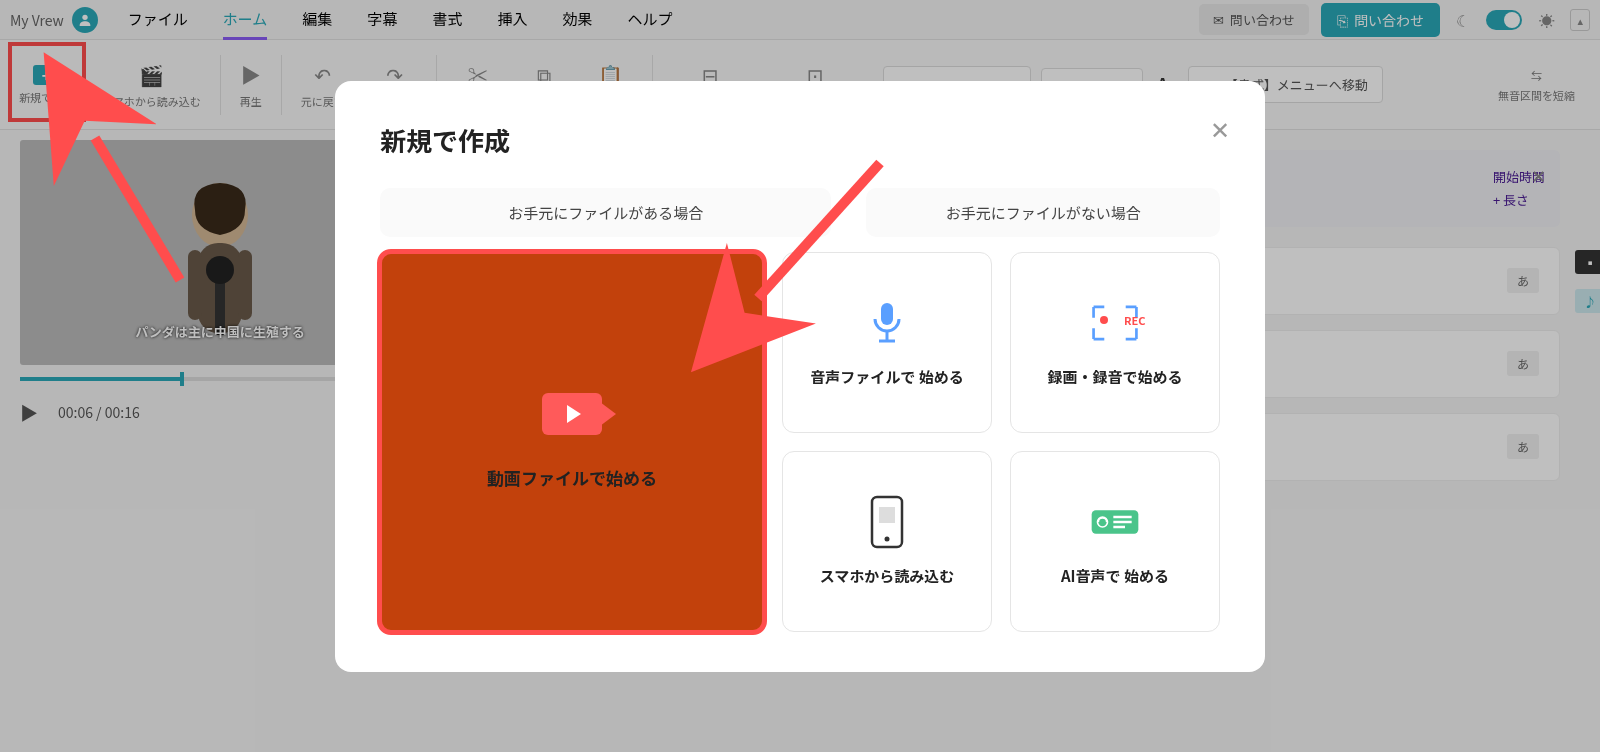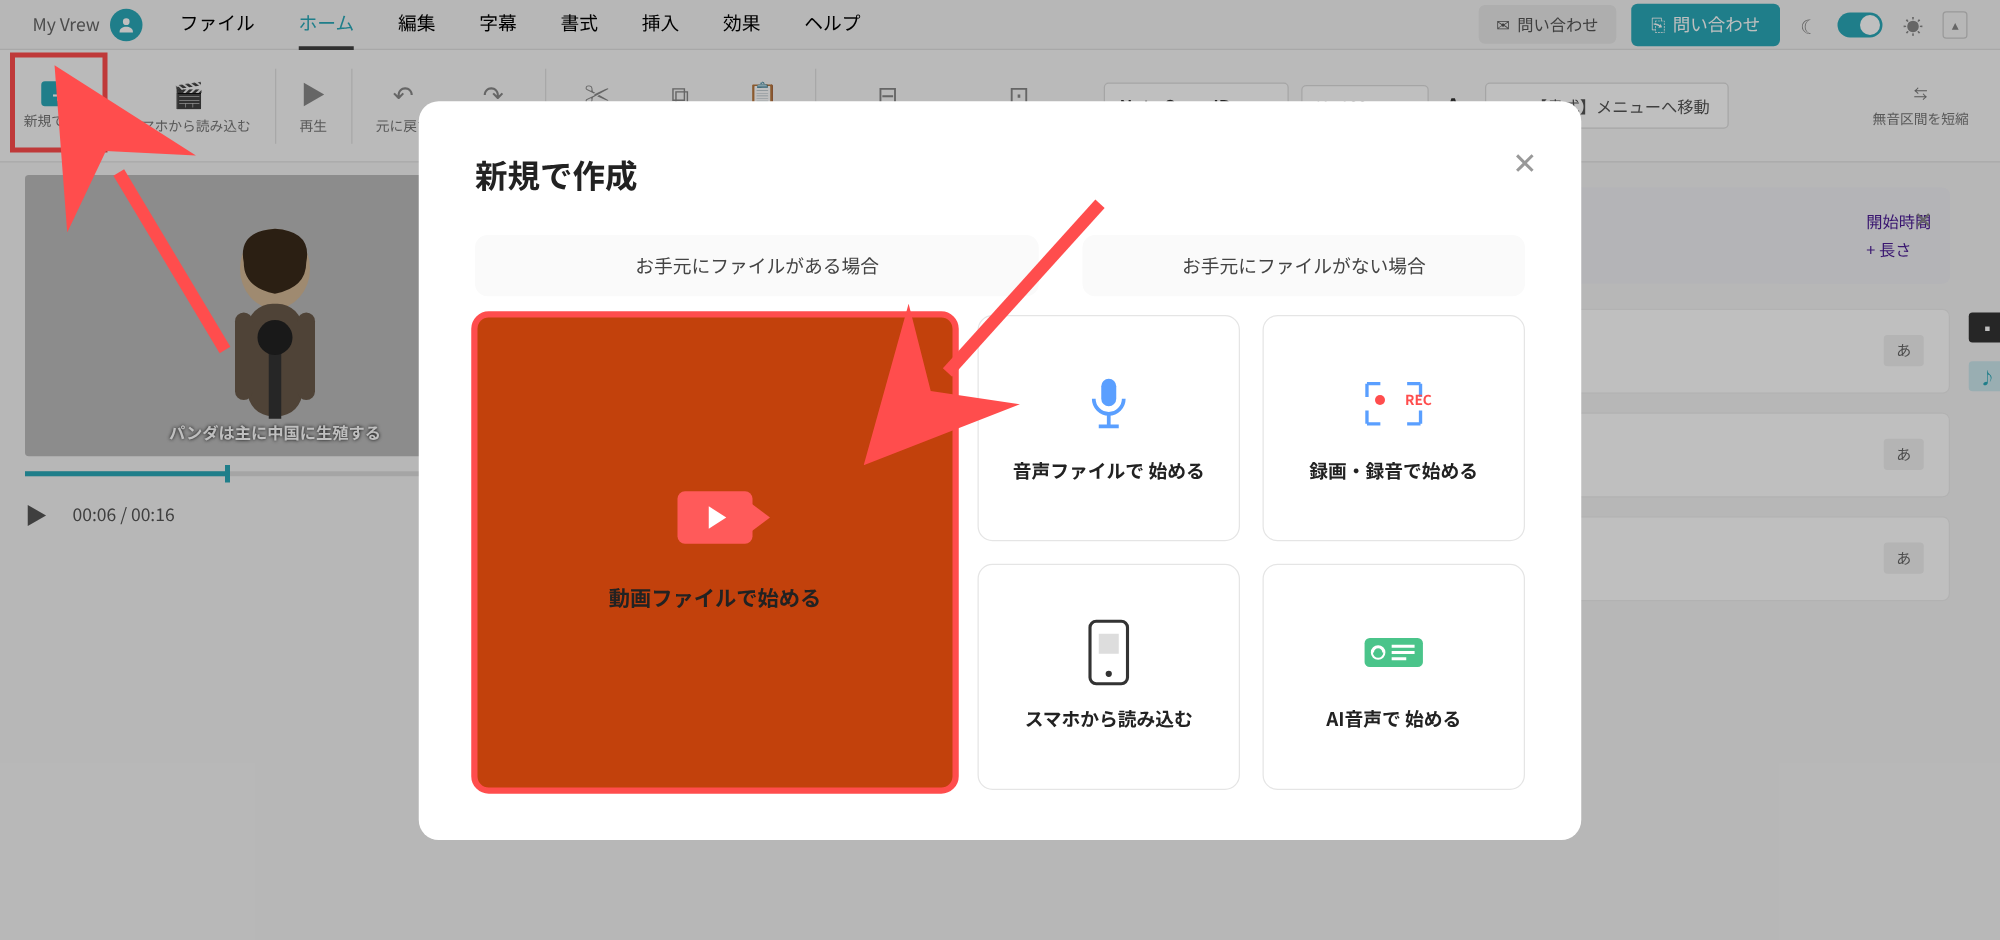--- a/index.html
+++ b/index.html
@@ -1,24 +1,24 @@
 <!DOCTYPE html>
 <html><head>
 <meta charset="utf-8">
 <style>
 * { margin: 0; padding: 0; box-sizing: border-box; font-family: -apple-system, "Hiragino Sans", "Noto Sans JP", sans-serif; }
 body { width: 1600px; height: 752px; background: #f5f5f5; overflow: hidden; position: relative; }
 
 
-.menu-bar { height: 40px; display: flex; align-items: center; padding: 0 26px; background: #f5f5f5; border-bottom: 1px solid #e0e0e0; }
+.menu-bar { height: 40px; display: flex; align-items: center; padding: 0 10px; background: #f5f5f5; border-bottom: 1px solid #e0e0e0; }
 .app-name { font-size: 14px; color: #666; margin-right: 8px; }
 .user-icon { width: 26px; height: 26px; border-radius: 50%; background: #2aa9b8; display: flex; align-items: center; justify-content: center; color: white; margin-right: 30px; }
 .menu-items { display: flex; gap: 35px; }
 .menu-item { font-size: 15px; color: #000000; cursor: pointer; padding: 8px 0; }
-.menu-item.active { color: #2aa9b8; border-bottom: 3px solid #404040; }
+.menu-item.active { color: #2aa9b8; border-bottom: 3px solid #8b5cf6; }
 .menu-right { margin-left: auto; display: flex; align-items: center; gap: 12px; }
 .contact-btn { background: #e8e8e8; padding: 6px 14px; border-radius: 5px; font-size: 13px; color: #555; display: flex; align-items: center; gap: 6px; cursor: pointer; }
 .export-btn { background: #2aa9b8; color: white; padding: 7px 16px; border-radius: 5px; font-size: 14px; display: flex; align-items: center; gap: 6px; cursor: pointer; }
 .toggle { width: 36px; height: 20px; background: #2aa9b8; border-radius: 10px; position: relative; cursor: pointer; }
 .toggle::after { content: ''; position: absolute; width: 16px; height: 16px; background: white; border-radius: 50%; top: 2px; right: 2px; }
 .icon-btn { color: #888; cursor: pointer; font-size: 16px; padding: 4px; }
 
 
 .toolbar { height: 90px; display: flex; align-items: center; background: #f8f8f8; border-bottom: 1px solid #e0e0e0; padding: 0 5px; }
 .tool-btn { display: flex; flex-direction: column; align-items: center; justify-content: center; padding: 8px 14px; color: #777; font-size: 11px; cursor: pointer; gap: 4px; height: 80px; }
@@ -34,21 +34,21 @@
 .format-menu-btn { background: white; border: 1px solid #ddd; padding: 8px 14px; border-radius: 4px; font-size: 13px; color: #555; margin-left: 15px; cursor: pointer; }
 .silence-btn { margin-left: auto; display: flex; flex-direction: column; align-items: center; padding: 8px 20px; color: #777; font-size: 11px; cursor: pointer; gap: 4px; }
 
 
 .red-box-new { position: absolute; top: 42px; left: 8px; width: 78px; height: 80px; border: 4px solid #ff4d4d; pointer-events: none; z-index: 5; }
 
 
 .content { display: flex; height: calc(752px - 130px); }
 .left-panel { width: 420px; padding: 10px 20px; }
 .video-preview { width: 400px; height: 225px; background: #bbb; position: relative; border-radius: 3px; overflow: hidden; }
-.video-subtitle { position: absolute; bottom: 10px; left: 50%; transform: translateX(-50%); color: white; font-size: 13px; font-weight: bold; text-shadow: 0 0 3px black; white-space: nowrap; }
+.video-subtitle { position: absolute; bottom: 24px; left: 50%; transform: translateX(-50%); color: white; font-size: 13px; font-weight: bold; text-shadow: 0 0 3px black; white-space: nowrap; }
 .person { position: absolute; bottom: 0; left: 50%; transform: translateX(-50%); width: 140px; height: 200px; }
 .seek-bar { width: 400px; height: 4px; background: #ddd; margin-top: 12px; position: relative; }
 .seek-fill { width: 40%; height: 100%; background: #2aa9b8; }
 .seek-handle { position: absolute; left: 40%; top: -5px; width: 4px; height: 14px; background: #2aa9b8; }
 .play-row { display: flex; align-items: center; gap: 20px; margin-top: 18px; }
 .play-btn { color: #555; font-size: 18px; cursor: pointer; }
 .time-text { font-size: 14px; color: #555; }
 
 
 .right-panel { flex: 1; padding: 20px 40px 20px 10px; position: relative; }

